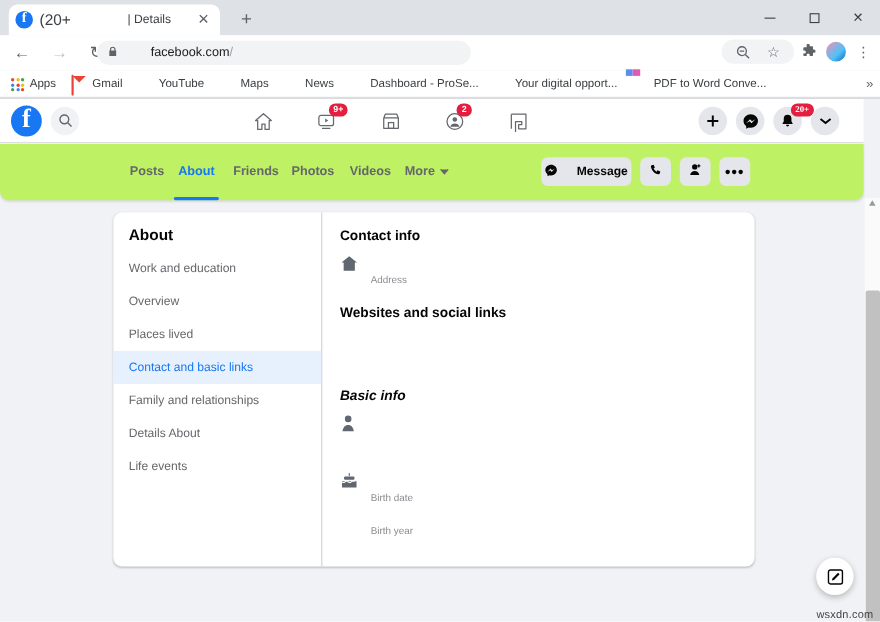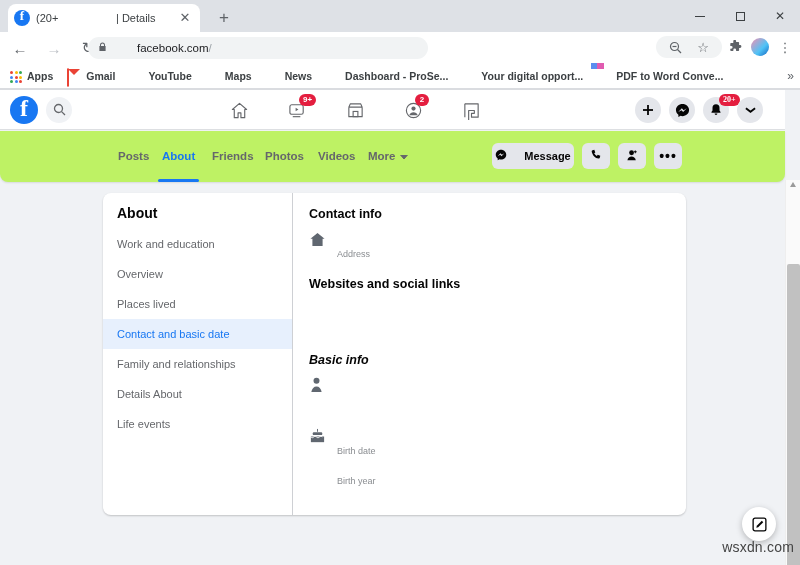--- a/index.html
+++ b/index.html
@@ -24,21 +24,21 @@
   .tab-favicon {
     width: 16px; height: 16px; border-radius: 50%;
     background: #1877f2; flex: 0 0 16px; position: relative;
     margin-right: 6px;
   }
   .tab-favicon::after {
     content: "f"; position: absolute; left: 0; top: -2px; width: 16px;
     text-align: center; color: #fff; font-weight: bold; font-size: 13px;
     font-family: "Liberation Serif", serif;
   }
-  .tab-title-left { font-size: 11px; color: #3c4043; white-space: nowrap; }
+  .tab-title-left { font-size: 14px; color: #3c4043; white-space: nowrap; }
   .tab-title-right {
     font-size: 11px; color: #3c4043; white-space: nowrap;
     position: absolute; left: 108px;
   }
   .tab-close {
     position: absolute; right: 8px; top: 7px; width: 14px; height: 14px;
     font-size: 13px; line-height: 14px; text-align: center; color: #5f6368;
     cursor: pointer;
   }
   .newtab {
@@ -91,21 +91,21 @@
     margin: 0 3px; cursor: pointer;
   }
 
   
   .bookmarks {
     position: absolute; top: 64px; left: 0; width: 800px; height: 25px;
     background: #fff; display: flex; align-items: center; padding-left: 8px;
     border-bottom: 1px solid #dadce0;
   }
   .bm { display: flex; align-items: center; margin-right: 14px; cursor: pointer; }
-  .bm-lbl { font-size: 10.5px; color: #3c4043; margin-left: 5px; white-space: nowrap; font-weight: bold; }
+  .bm-lbl { font-size: 10.5px; color: #3c4043; margin-left: 5px; white-space: nowrap; }
   .bm-ic { width: 14px; height: 14px; flex: 0 0 14px; position: relative; }
   .bm-overflow {
     position: absolute; right: 6px; font-size: 12px; color: #5f6368; cursor: pointer;
   }
   .apps-grid {
     display: grid; grid-template-columns: repeat(3,3px); grid-template-rows: repeat(3,3px);
     gap: 1.5px; margin: 2px 0 0 2px;
   }
   .apps-grid i { display:block; width:3px; height:3px; border-radius:50%; }
   .gmail-m {
@@ -217,21 +217,21 @@
   .row-txt { font-size: 9px; color: #8a8d91; margin-top: 18px; margin-left: 6px; }
   .row-txt2 { font-size: 9px; color: #8a8d91; margin-left: 28px; margin-top: 20px; }
 
   
   .fab {
     position: absolute; right: 24px; bottom: 24px; width: 34px; height: 34px;
     border-radius: 50%; background: #fff; box-shadow: 0 2px 6px rgba(0,0,0,.25);
     display:flex;align-items:center;justify-content:center; cursor:pointer;
   }
   .watermark {
-    position: absolute; right: 6px; bottom: 10px; font-size: 14px; color: #444;
+    position: absolute; right: 6px; bottom: 0; font-size: 10px; color: #444;
     letter-spacing: .2px;
   }
 
   
   .sb { position:absolute; right:0; top:90px; width:15px; height:475px; background:#fafafa; border-left:1px solid #eee; }
   .sb-up { position:absolute; top:2px; left:4px; width:0;height:0;
     border-left:3.5px solid transparent;border-right:3.5px solid transparent;border-bottom:5px solid #9a9a9a;}
   .sb-thumb { position:absolute; top:84px; left:1px; width:13px; height:390px; background:#c1c1c1; border-radius:2px; }
   .sep { position:absolute; left:0; top:89px; width:800px; height:1px; background:#dadce0; }
 </style>
@@ -466,21 +466,21 @@
         <span style="font-size:14px;letter-spacing:1px;color:#050505;line-height:8px;">•••</span>
       </div>
     </div>
 
     <div class="aboutcard">
       <div class="about-left">
         <div class="about-title">About</div>
         <div class="about-item">Work and education</div>
         <div class="about-item">Overview</div>
         <div class="about-item">Places lived</div>
-        <div class="about-item selected">Contact and basic date</div>
+        <div class="about-item selected">Contact and basic links</div>
         <div class="about-item">Family and relationships</div>
         <div class="about-item">Details About</div>
         <div class="about-item">Life events</div>
       </div>
 
       <div class="about-right">
         <div class="sec-title">Contact info</div>
         <div class="row">
           <span class="row-ic">
             <svg width="17" height="17" viewBox="0 0 18 18">

